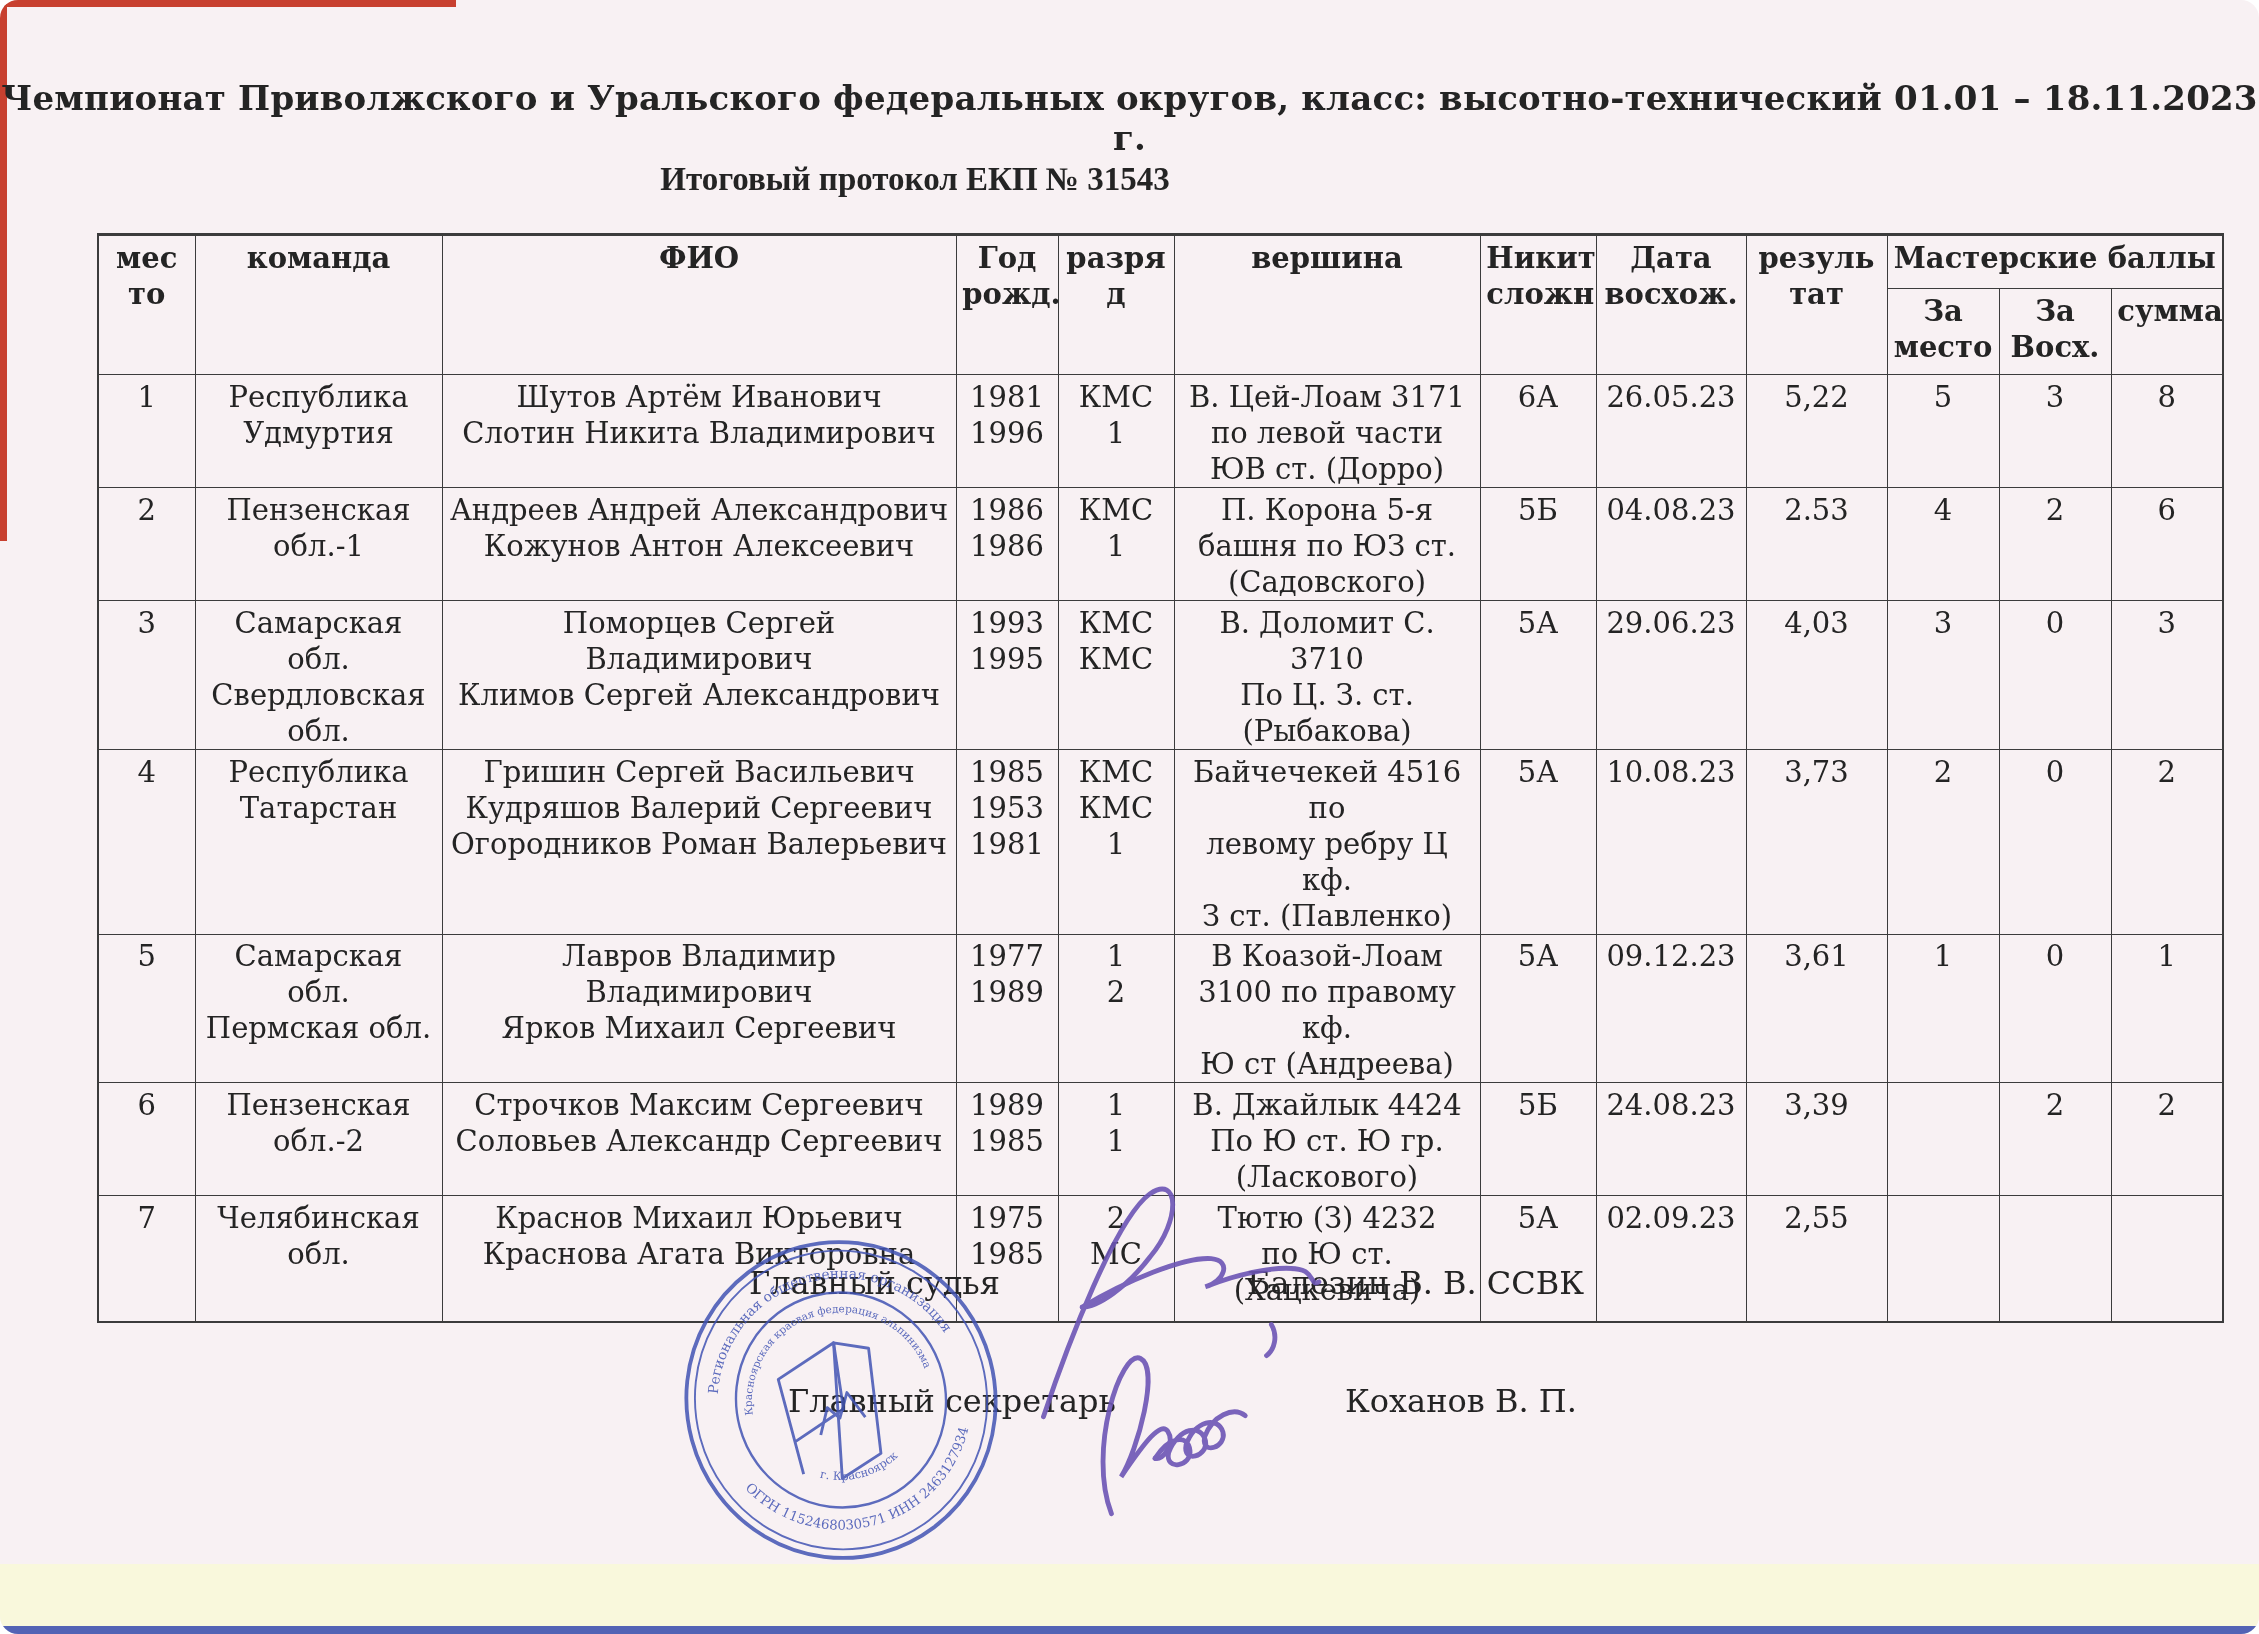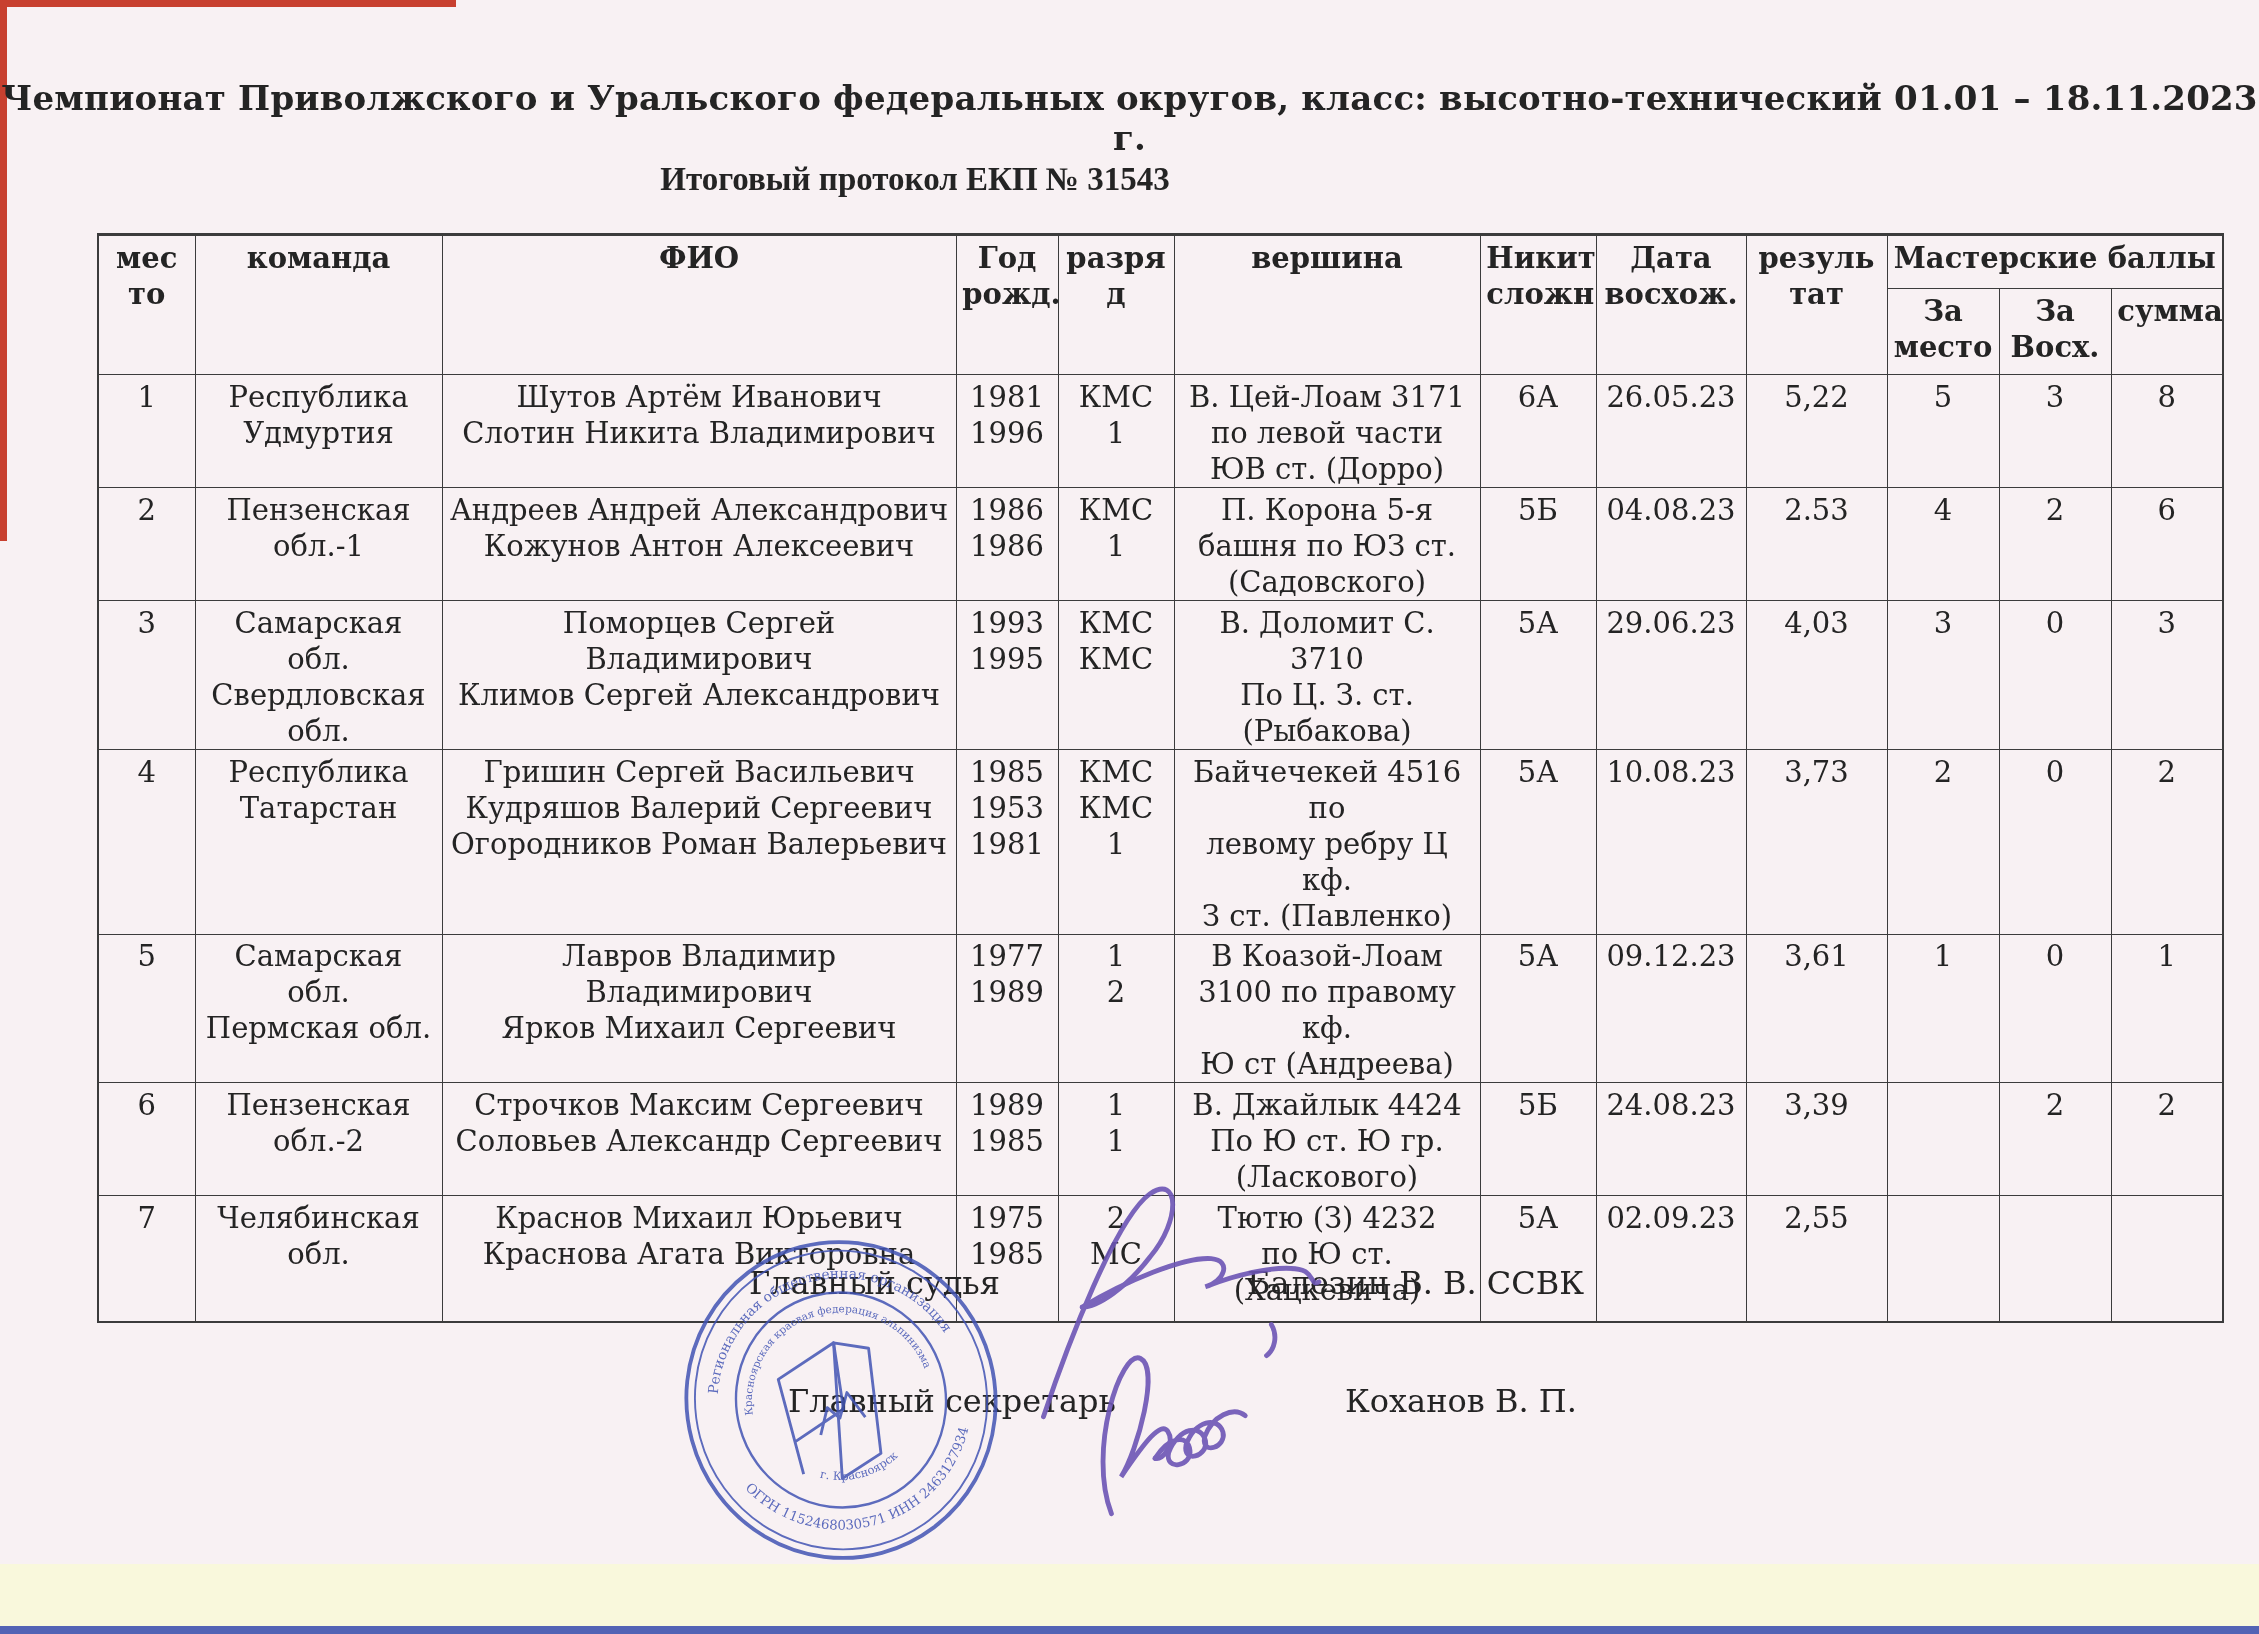--- a/index.html
+++ b/index.html
@@ -5,20 +5,21 @@
   html,body { margin:0; padding:0; }
   body { font-family: "DejaVu Serif", "Liberation Serif", serif; }
 
   .page {
     position: relative;
     width: 2259px;
     height: 1634px;
     background: #f8f1f3;
     overflow: hidden;
     color: #242424;
+    border-radius: 18px;
   }
 
   
   .edge-top    { position:absolute; left:0;   top:0;    width:456px;  height:6.8px;  }
   .edge-left   { position:absolute; left:0;   top:0;    width:6.8px;    height:541px;}
   .strip-yellow{ position:absolute; left:0;   top:1564px; width:2259px; height:62px; }
   .strip-blue  { position:absolute; left:0;   top:1626px; width:2259px; height:7.8px; }
 
   .doc-title {
     position:absolute; top:78px; left:0; width:2259px;

